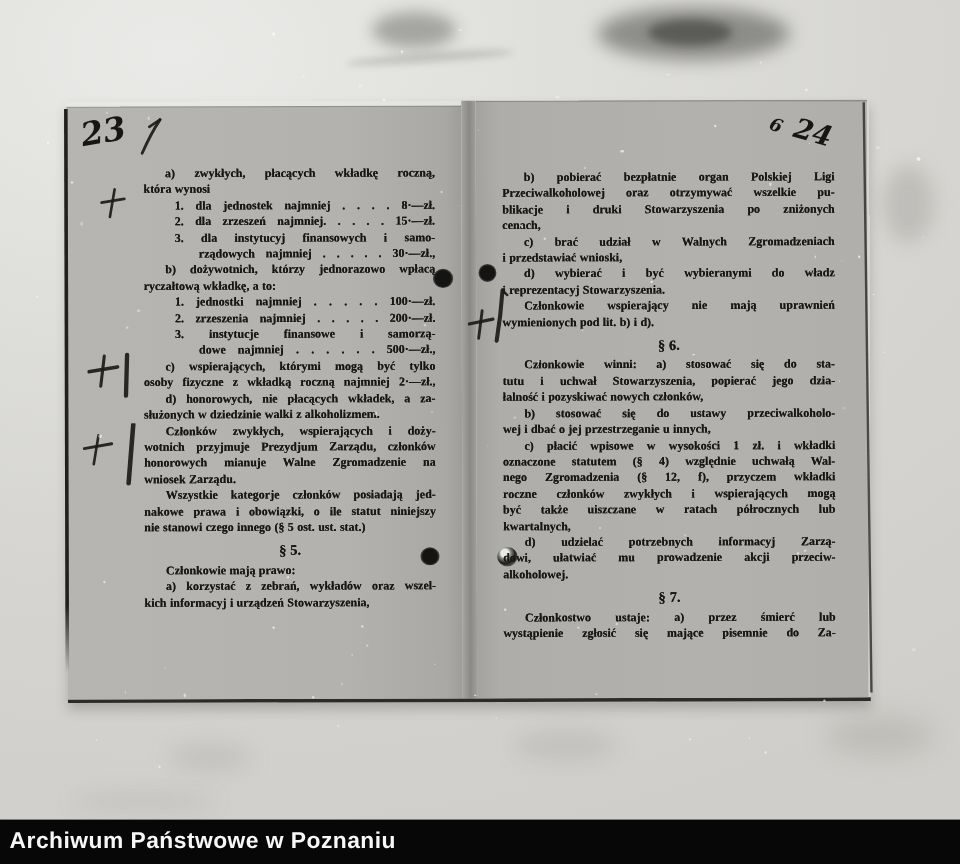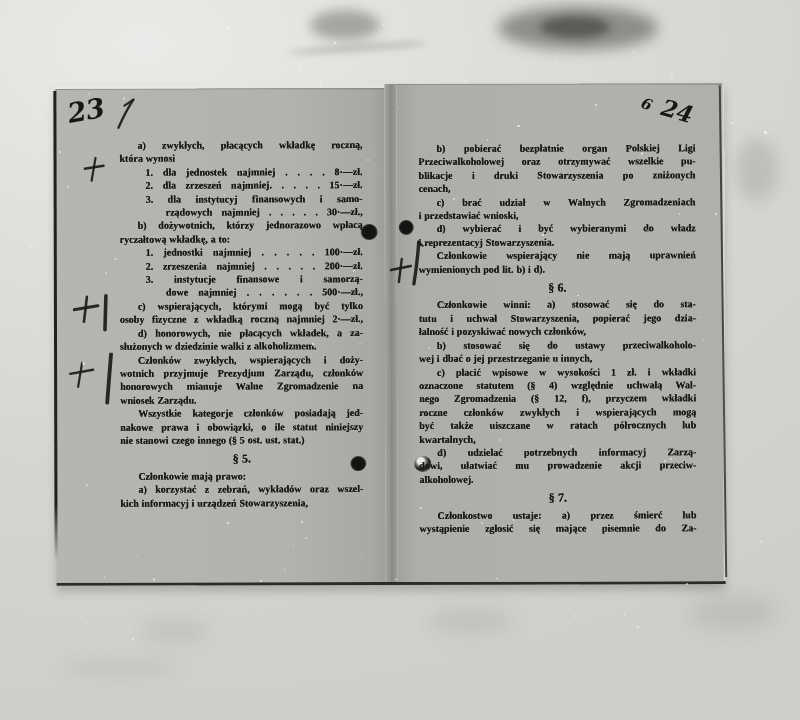--- a/index.html
+++ b/index.html
@@ -299,13 +299,16 @@
       <span class="speck" style="left: 727.014px; top: 244.891px; width: 1.52116px; height: 1.52116px; opacity: 0.47;"></span>
       <span class="speck" style="left: 122.501px; top: 97.3308px; width: 2.39898px; height: 2.39898px; opacity: 0.37;"></span>
       <span class="speck" style="left: 686.014px; top: 582.715px; width: 2.42861px; height: 2.42861px; opacity: 0.63;"></span>
       <span class="speck" style="left: 347.232px; top: 417.994px; width: 1.27844px; height: 1.27844px; opacity: 0.75;"></span>
       <span class="speck" style="left: 636.807px; top: 626.141px; width: 2.31302px; height: 2.31302px; opacity: 0.55;"></span>
       <span class="speck" style="left: 238.572px; top: 479.518px; width: 2.42614px; height: 2.42614px; opacity: 0.56;"></span>
       <span class="speck" style="left: 226.923px; top: 27.3608px; width: 2.18985px; height: 2.18985px; opacity: 0.62;"></span>
       <span class="speck" style="left: 318.671px; top: 81.7803px; width: 1.90576px; height: 1.90576px; opacity: 0.67;"></span>
     </div>
 
+  <div class="archive-bar">
+    <span>Archiwum Państwowe w Poznaniu</span>
+  </div>
 </div>
 
 </body></html>

